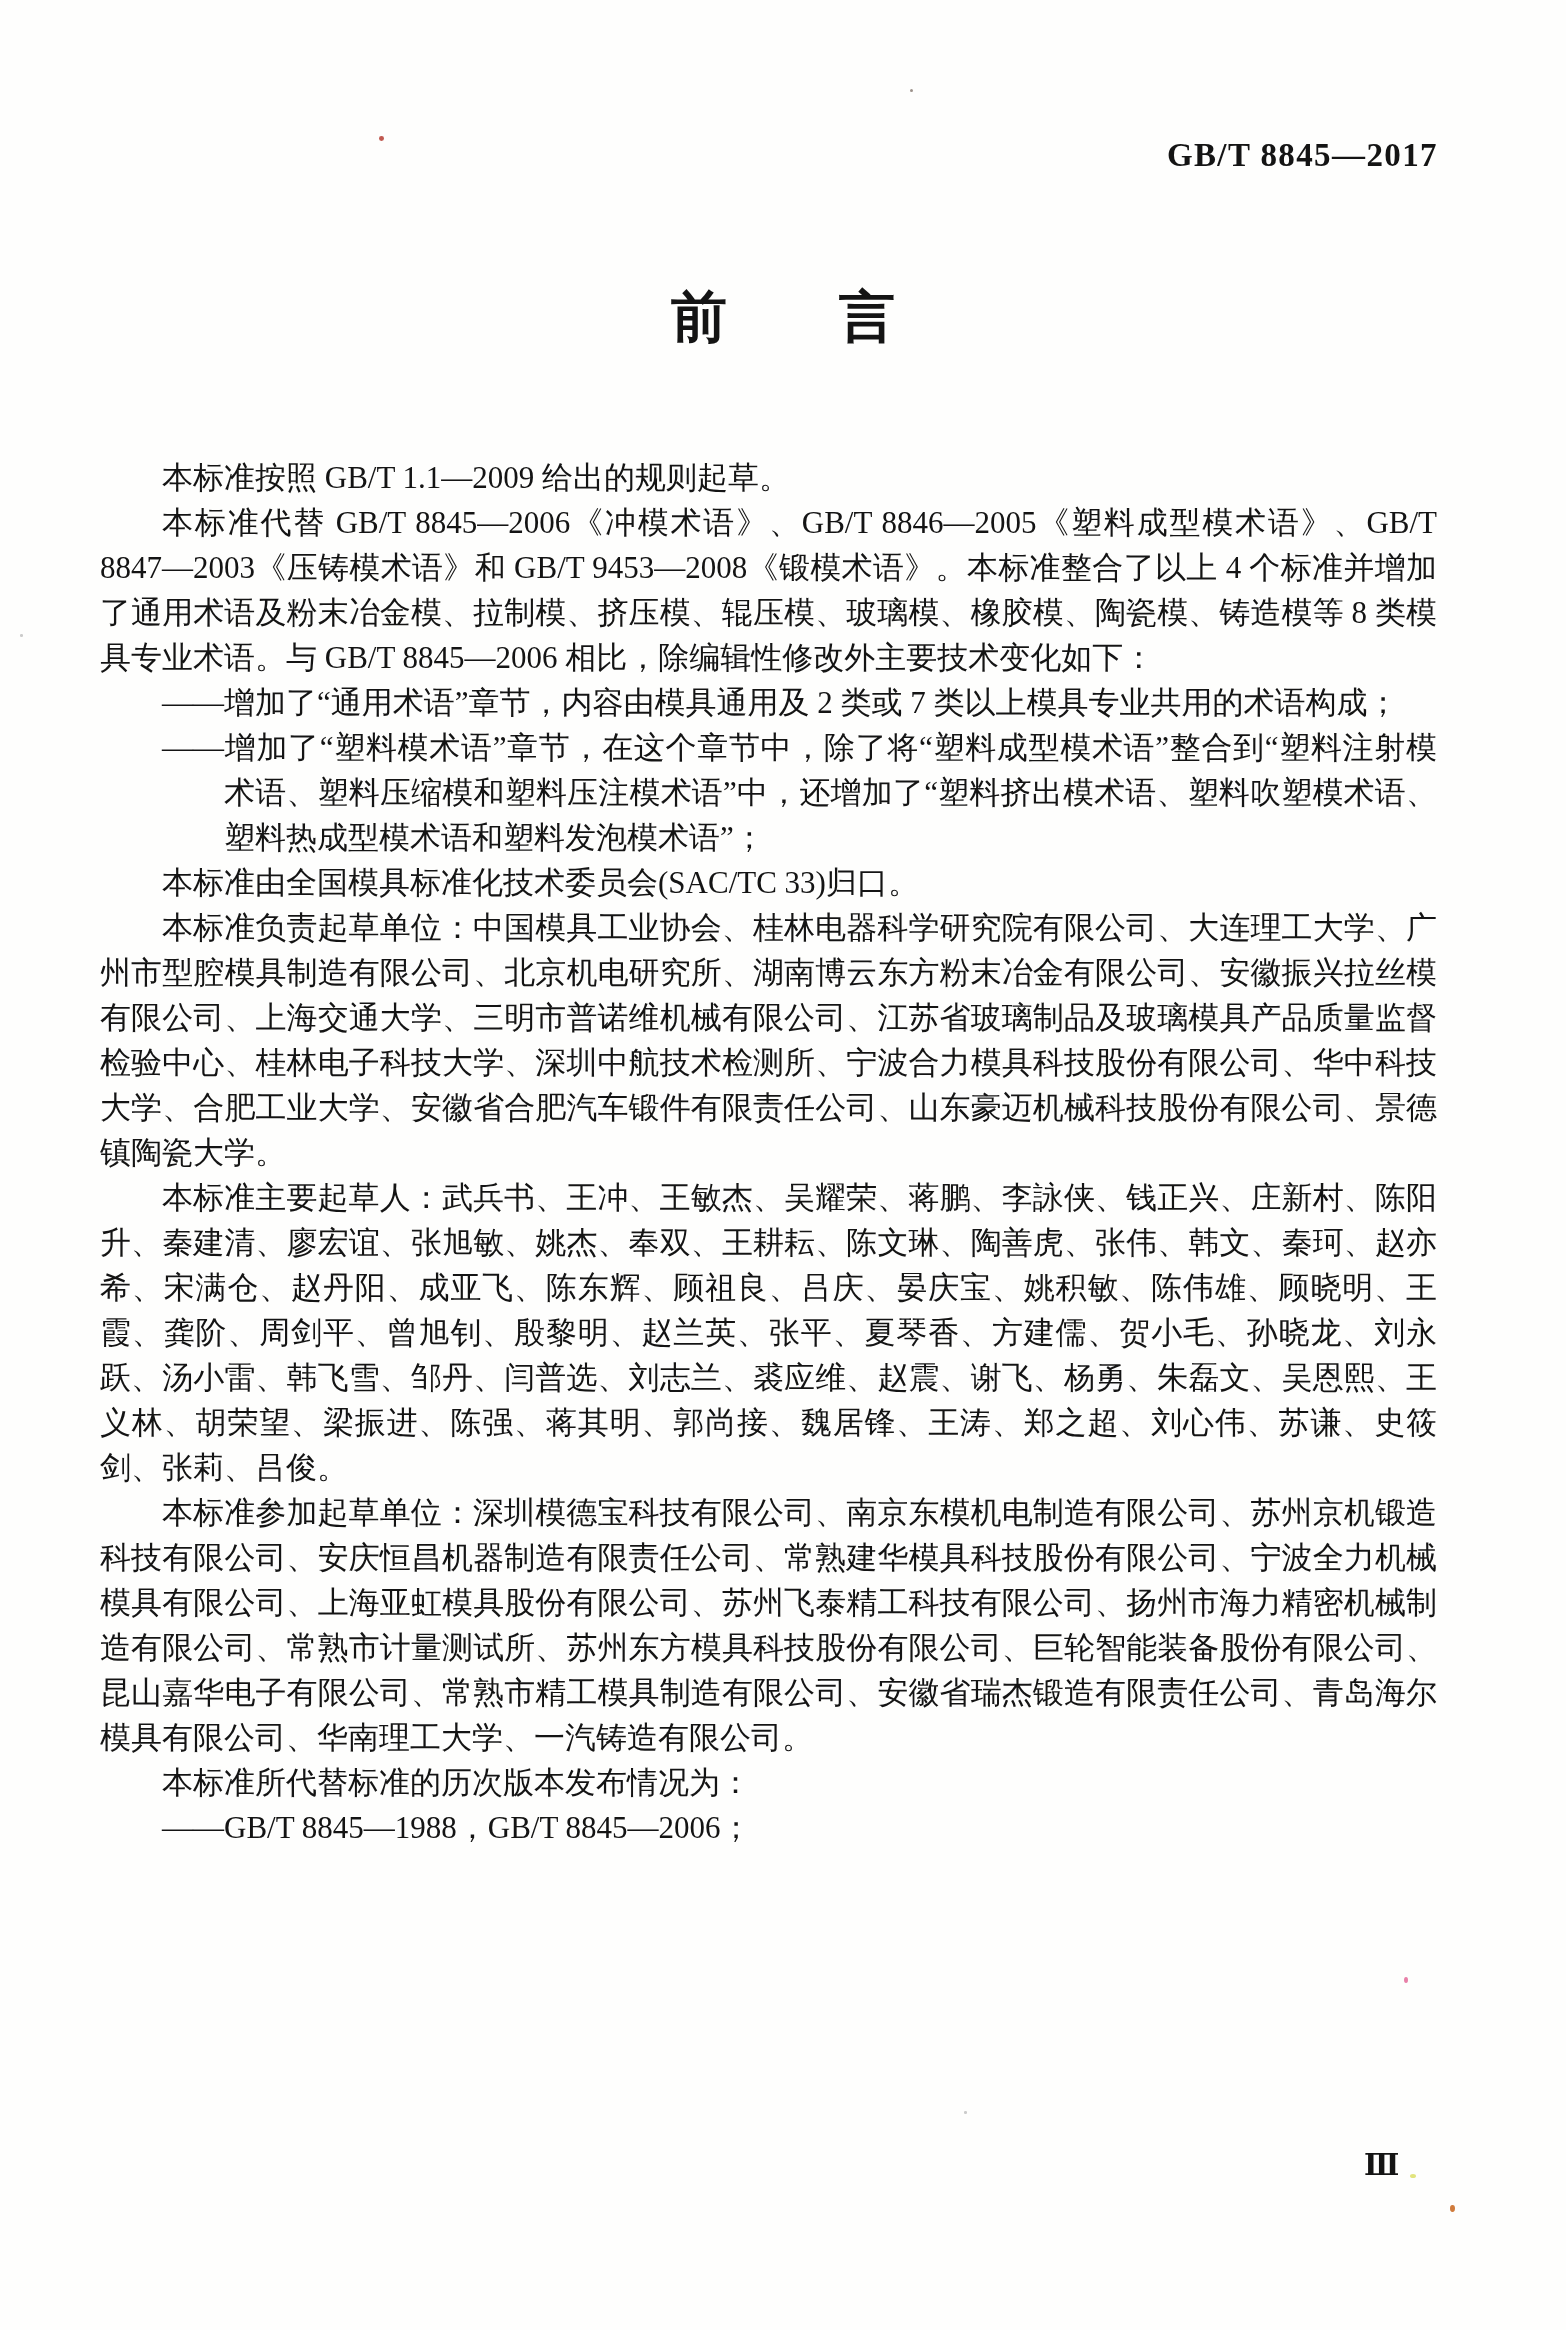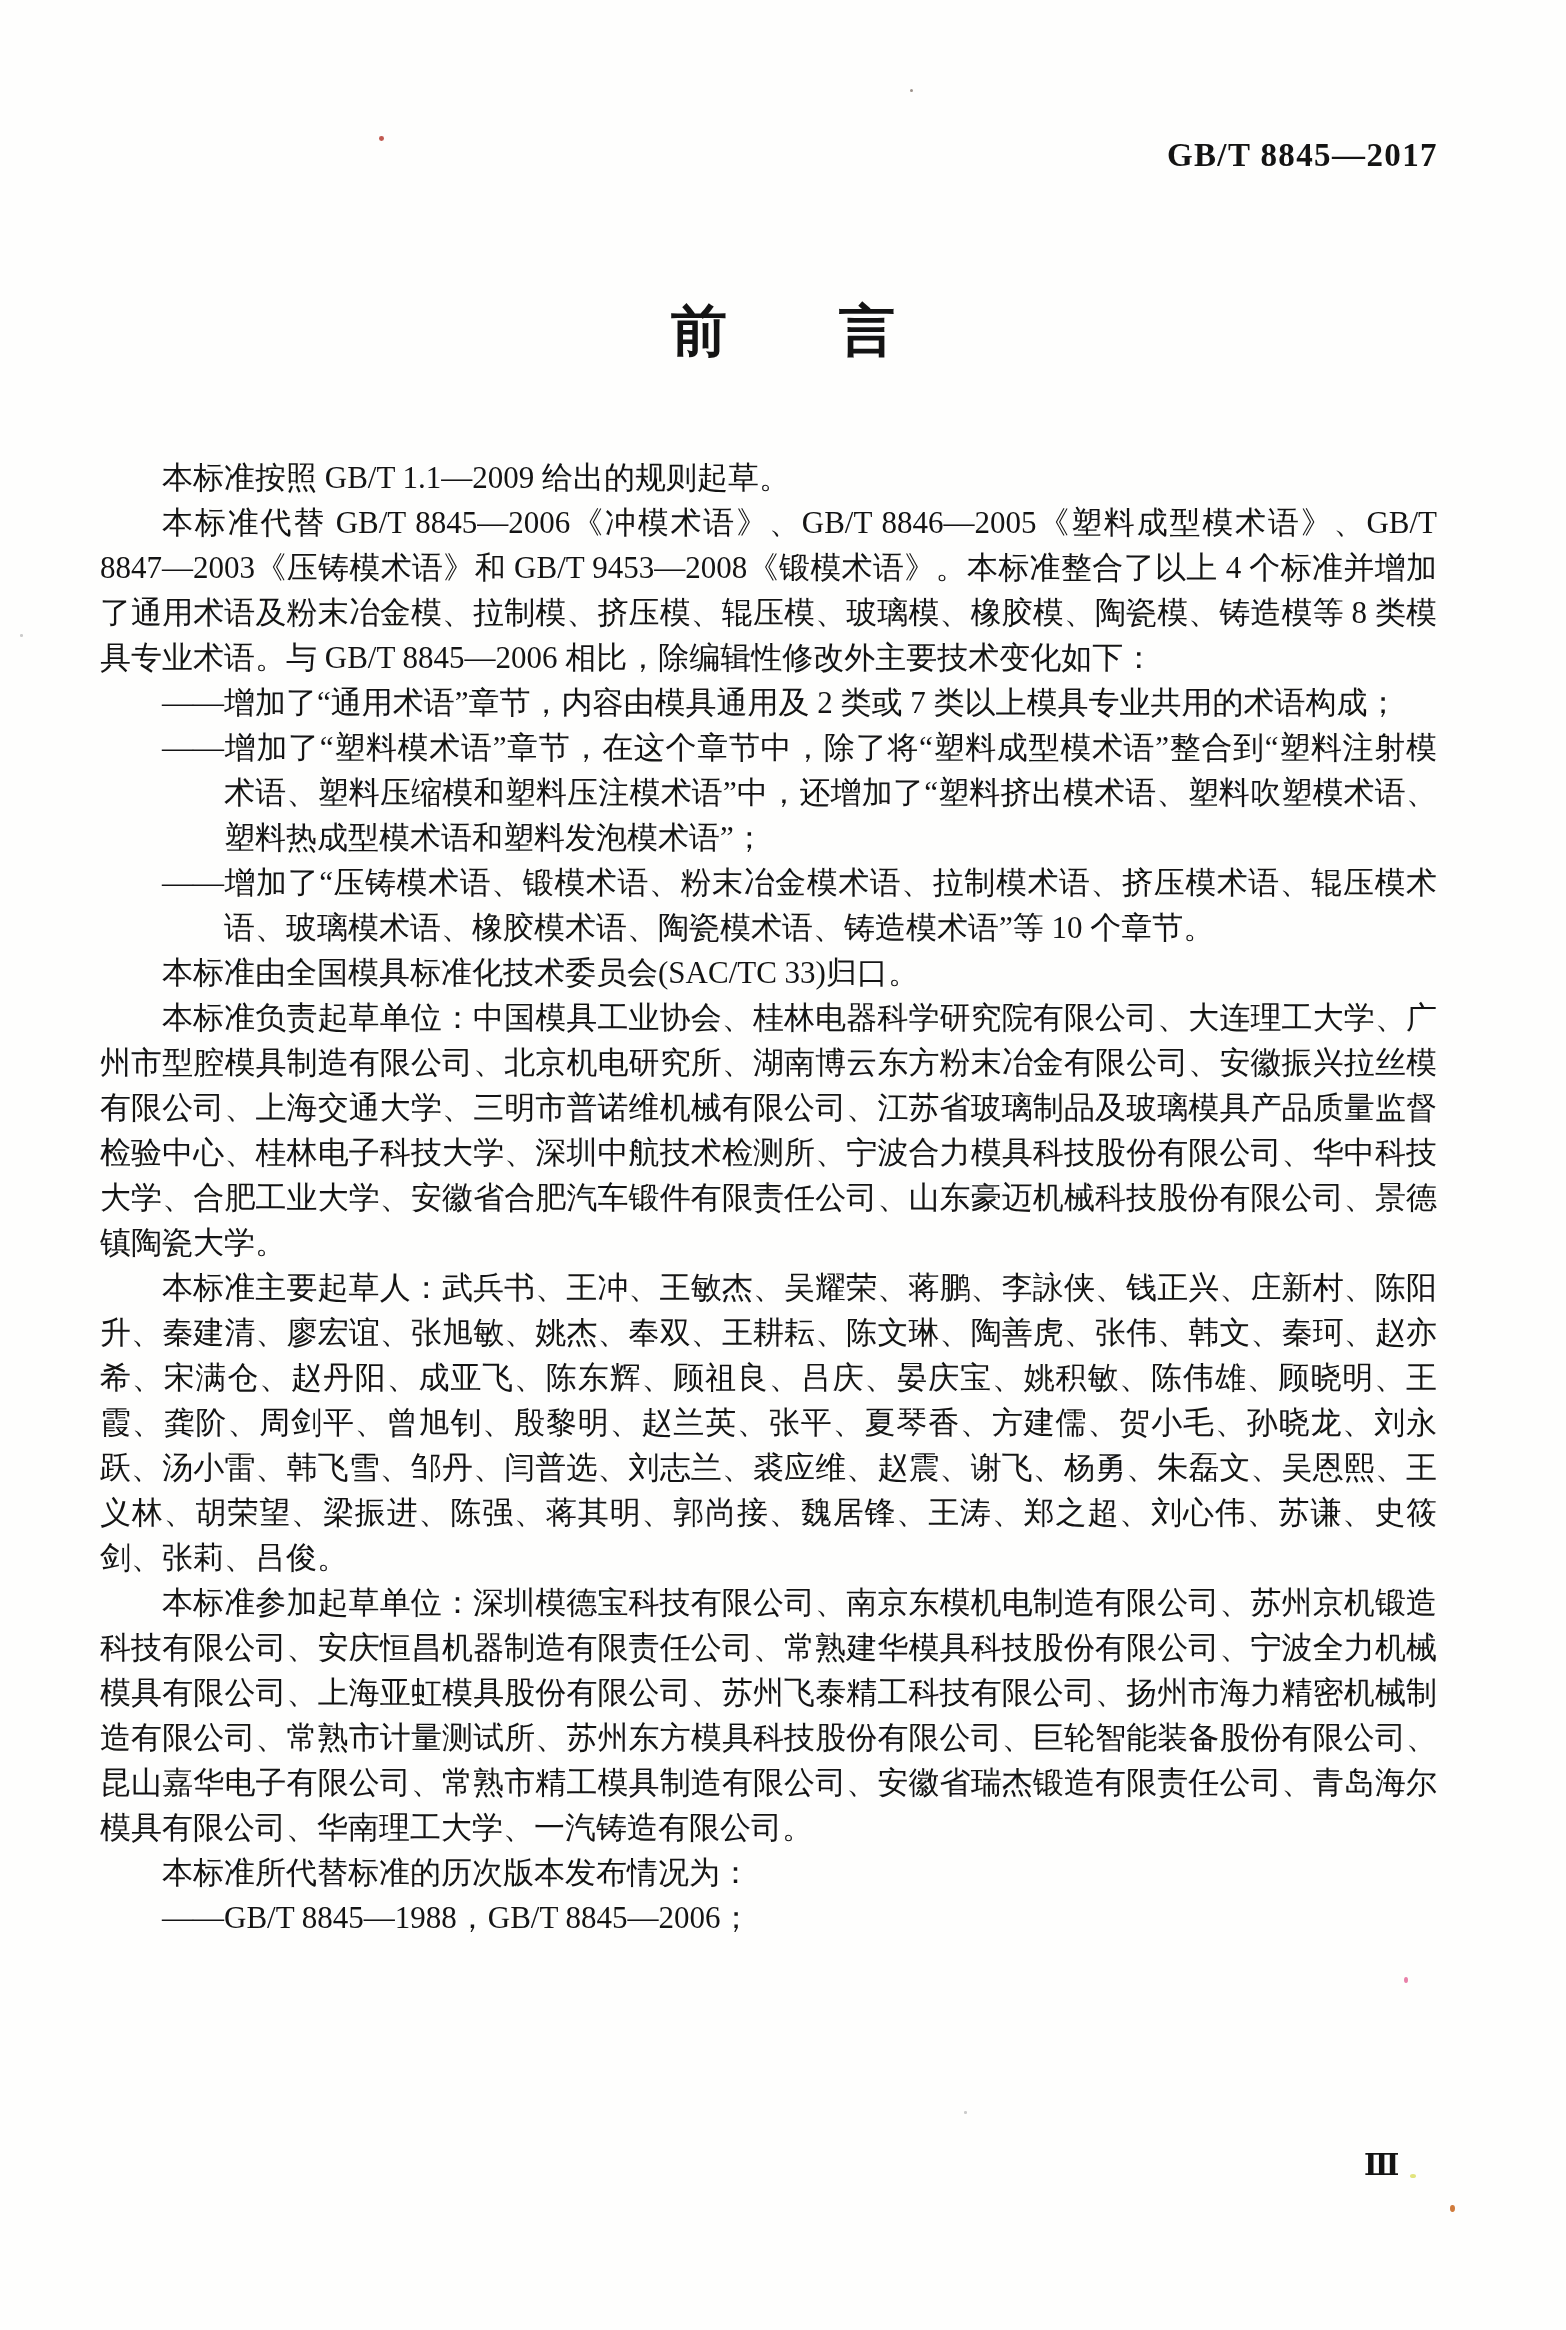--- a/index.html
+++ b/index.html
@@ -23,21 +23,21 @@
     left: 0;
     width: 1438px;
     text-align: right;
     font-size: 33px;
     font-weight: bold;
     letter-spacing: 1.4px;
     white-space: nowrap;
   }
   .doc-title {
     position: absolute;
-    top: 294px;
+    top: 280px;
     left: 0;
     width: 1566px;
     text-align: center;
     font-size: 56px;
     font-weight: bold;
     font-family: "Liberation Sans", "DejaVu Sans", sans-serif;
     letter-spacing: 0;
   }
   .content {
     position: absolute;
@@ -85,21 +85,20 @@
 
   <div class="standard-code">GB/T 8845—2017</div>
 
   <div class="doc-title">前　　言</div>
 
   <div class="content">
     <p class="para">本标准按照 GB/T 1.1—2009 给出的规则起草。</p>
     <p class="para">本标准代替 GB/T 8845—2006《冲模术语》、GB/T 8846—2005《塑料成型模术语》、GB/T 8847—2003《压铸模术语》和 GB/T 9453—2008《锻模术语》。本标准整合了以上 4 个标准并增加了通用术语及粉末冶金模、拉制模、挤压模、辊压模、玻璃模、橡胶模、陶瓷模、铸造模等 8 类模具专业术语。与 GB/T 8845—2006 相比，除编辑性修改外主要技术变化如下：</p>
     <p class="hang">——增加了“通用术语”章节，内容由模具通用及 2 类或 7 类以上模具专业共用的术语构成；</p>
     <p class="hang">——增加了“塑料模术语”章节，在这个章节中，除了将“塑料成型模术语”整合到“塑料注射模术语、塑料压缩模和塑料压注模术语”中，还增加了“塑料挤出模术语、塑料吹塑模术语、塑料热成型模术语和塑料发泡模术语”；</p>
-    <p class="hang">——增加了“压铸模术语、锻模术语、粉末冶金模术语、拉制模术语、挤压模术语、辊压模术语、玻璃模术语、橡胶模术语、陶瓷模术语、铸造模术语”等 10 个章节。</p>
     <p class="para">本标准由全国模具标准化技术委员会(SAC/TC 33)归口。</p>
     <p class="para">本标准负责起草单位：中国模具工业协会、桂林电器科学研究院有限公司、大连理工大学、广州市型腔模具制造有限公司、北京机电研究所、湖南博云东方粉末冶金有限公司、安徽振兴拉丝模有限公司、上海交通大学、三明市普诺维机械有限公司、江苏省玻璃制品及玻璃模具产品质量监督检验中心、桂林电子科技大学、深圳中航技术检测所、宁波合力模具科技股份有限公司、华中科技大学、合肥工业大学、安徽省合肥汽车锻件有限责任公司、山东豪迈机械科技股份有限公司、景德镇陶瓷大学。</p>
     <p class="para">本标准主要起草人：武兵书、王冲、王敏杰、吴耀荣、蒋鹏、李詠侠、钱正兴、庄新村、陈阳升、秦建清、廖宏谊、张旭敏、姚杰、奉双、王耕耘、陈文琳、陶善虎、张伟、韩文、秦珂、赵亦希、宋满仓、赵丹阳、成亚飞、陈东辉、顾祖良、吕庆、晏庆宝、姚积敏、陈伟雄、顾晓明、王霞、龚阶、周剑平、曾旭钊、殷黎明、赵兰英、张平、夏琴香、方建儒、贺小毛、孙晓龙、刘永跃、汤小雷、韩飞雪、邹丹、闫普选、刘志兰、裘应维、赵震、谢飞、杨勇、朱磊文、吴恩熙、王义林、胡荣望、梁振进、陈强、蒋其明、郭尚接、魏居锋、王涛、郑之超、刘心伟、苏谦、史筱剑、张莉、吕俊。</p>
     <p class="para">本标准参加起草单位：深圳模德宝科技有限公司、南京东模机电制造有限公司、苏州京机锻造科技有限公司、安庆恒昌机器制造有限责任公司、常熟建华模具科技股份有限公司、宁波全力机械模具有限公司、上海亚虹模具股份有限公司、苏州飞泰精工科技有限公司、扬州市海力精密机械制造有限公司、常熟市计量测试所、苏州东方模具科技股份有限公司、巨轮智能装备股份有限公司、昆山嘉华电子有限公司、常熟市精工模具制造有限公司、安徽省瑞杰锻造有限责任公司、青岛海尔模具有限公司、华南理工大学、一汽铸造有限公司。</p>
     <p class="para">本标准所代替标准的历次版本发布情况为：</p>
     <p class="hang">——GB/T 8845—1988，GB/T 8845—2006；</p>
   </div>
 
   <div class="page-number">Ⅲ</div>
 

